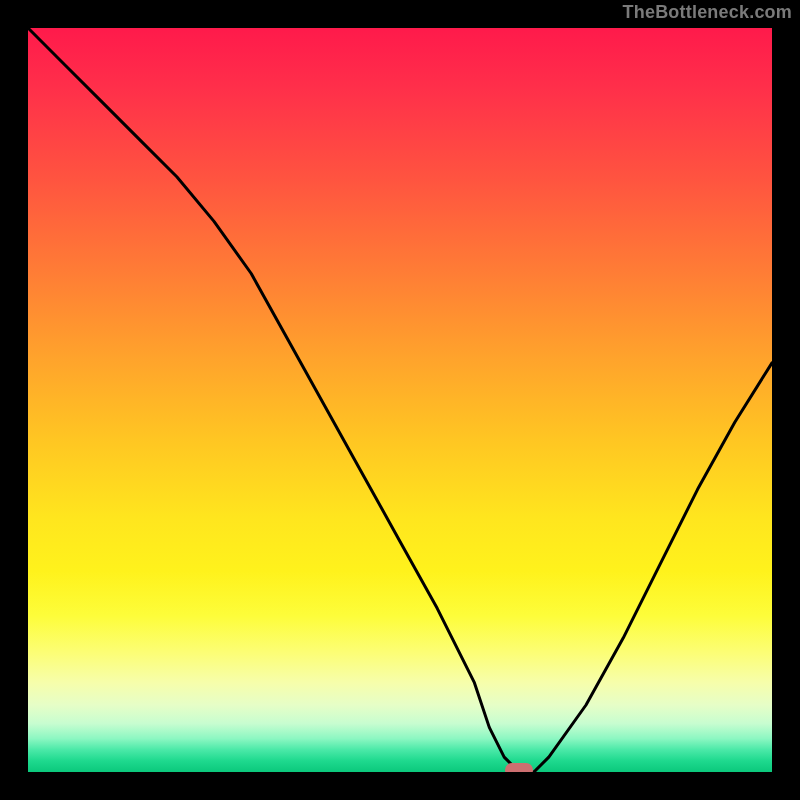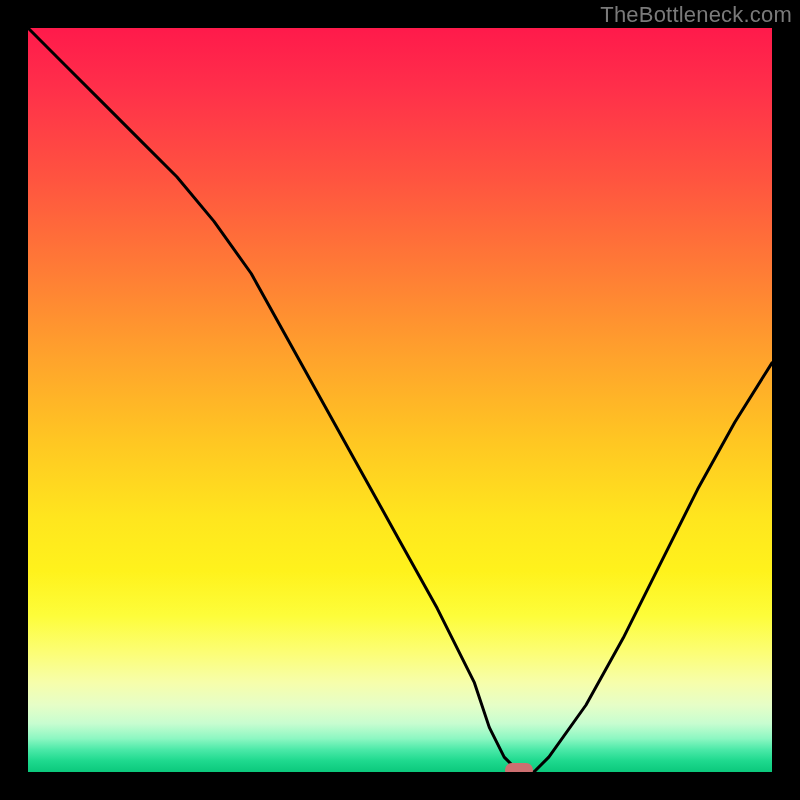--- a/index.html
+++ b/index.html
@@ -15,22 +15,22 @@
     position: relative;
     width: 800px;
     height: 800px;
     background: #000;
   }
   .watermark {
     position: absolute;
     top: 2px;
     right: 8px;
     color: #7a7a7a;
-    font-size: 22px;
-    font-weight: 400;
+    font-size: 18px;
+    font-weight: 700;
     letter-spacing: 0.2px;
     z-index: 10;
   }
   .plot-area {
     position: absolute;
     left: 28px;
     top: 28px;
     width: 744px;
     height: 744px;
     overflow: hidden;

